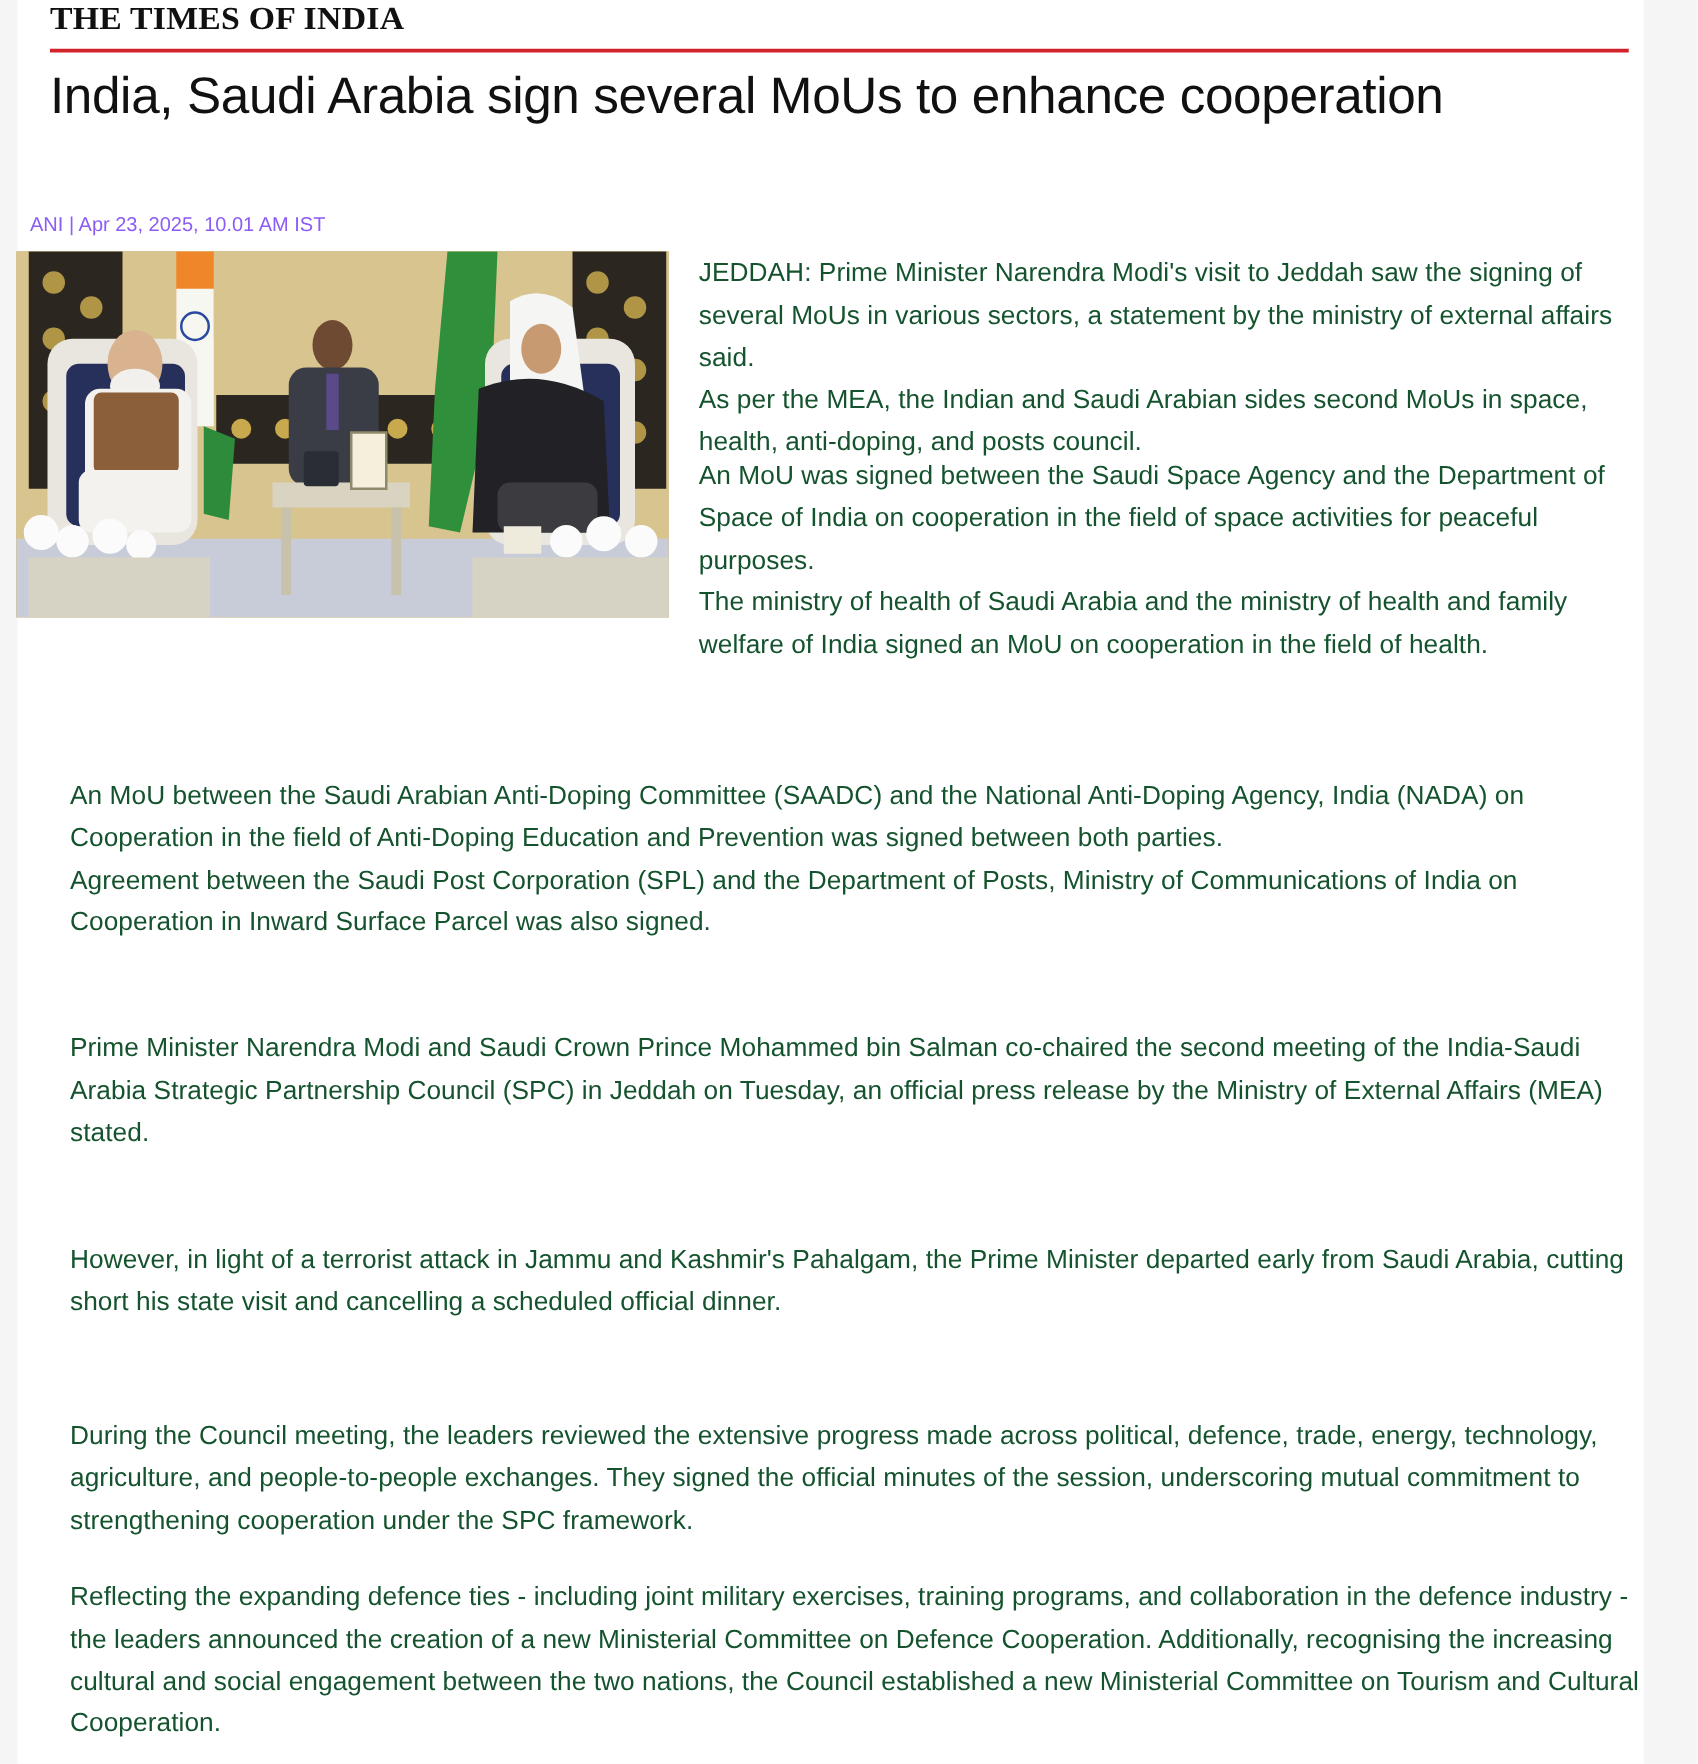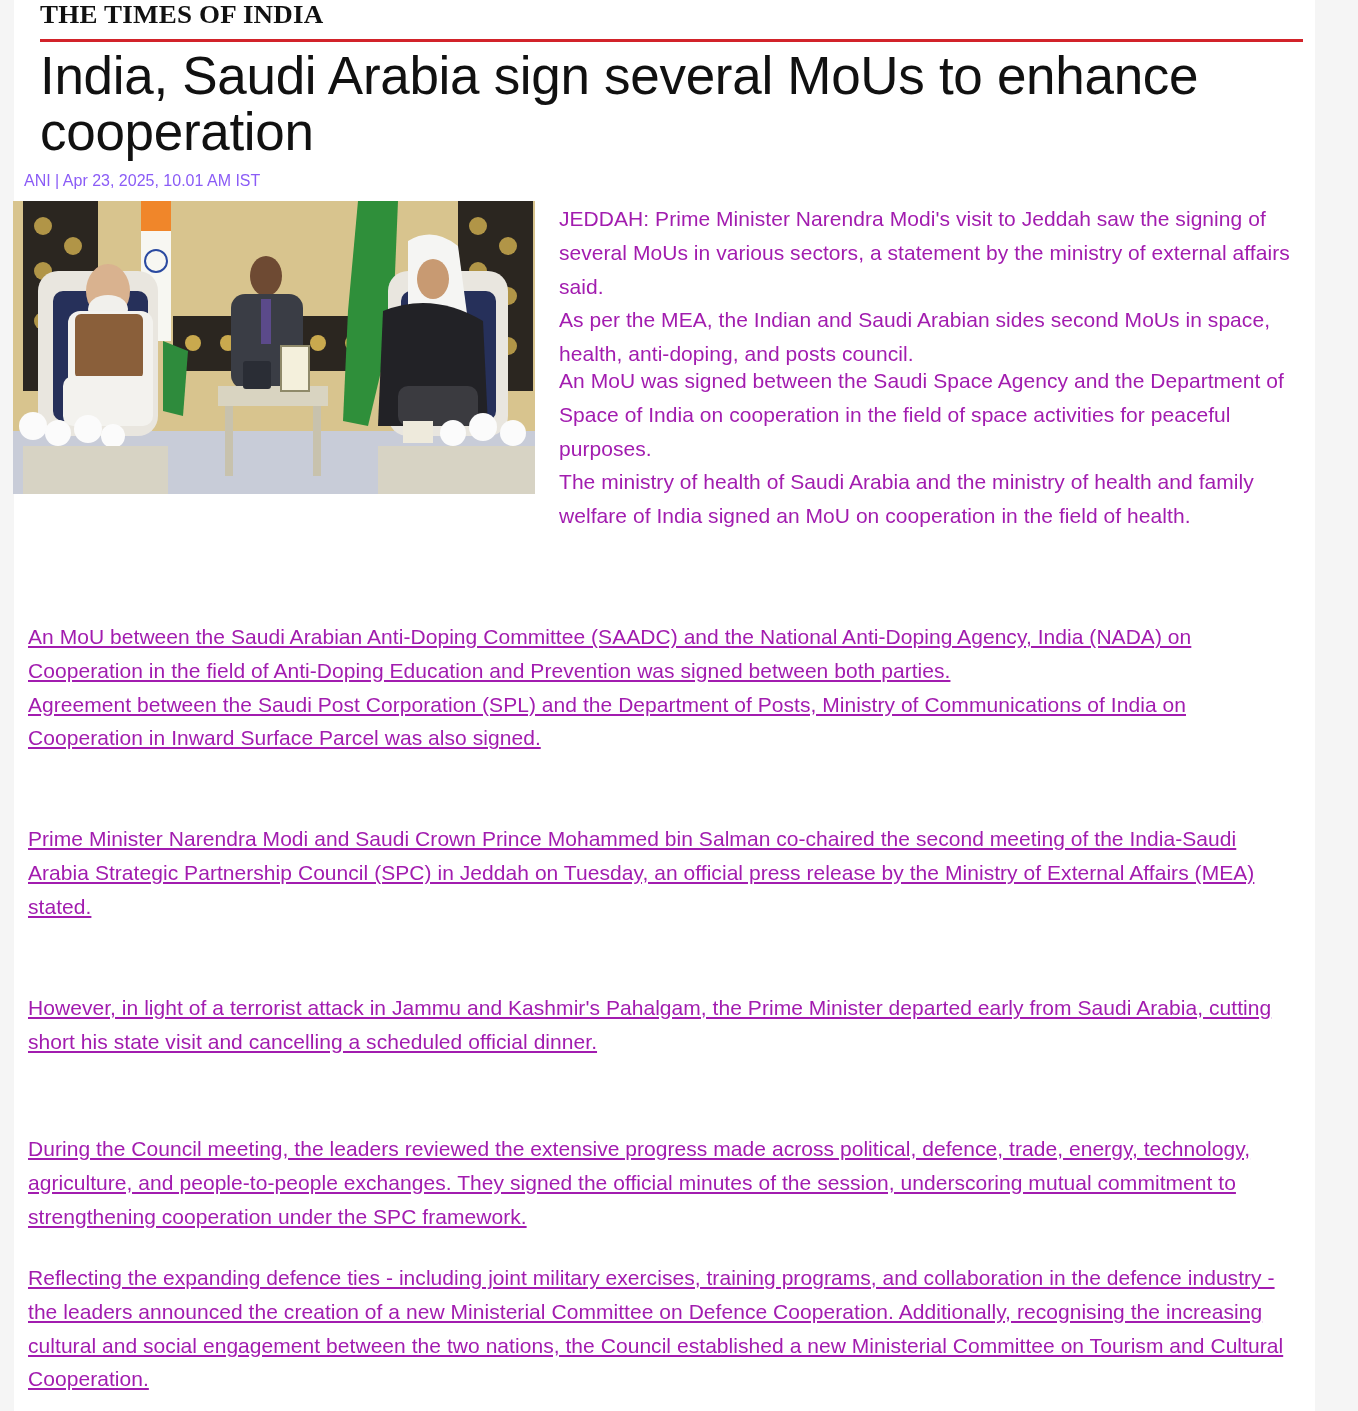--- a/index.html
+++ b/index.html
@@ -38,21 +38,21 @@
       top: 39px;
       width: 1263px;
       height: 3px;
       background: #d2232a;
     }
     .headline {
       position: absolute;
       left: 40px;
       top: 48px;
       width: 1260px;
-      font-size: 53px;
+      font-size: 41px;
       line-height: 56px;
       font-weight: normal;
       color: #111;
       margin: 0;
       letter-spacing: -0.3px;
     }
     .byline {
       position: absolute;
       left: 24px;
       top: 171px;
@@ -65,33 +65,32 @@
       left: 13px;
       top: 201px;
       width: 522px;
       height: 293px;
       overflow: hidden;
       background: #c9b37a;
     }
     .body-text {
       font-size: 21px;
       line-height: 33.8px;
-      color: #a21caf;
+      color: #14532d;
       letter-spacing: 0.05px;
     }
     .col-right {
       position: absolute;
       left: 559px;
       width: 740px;
     }
     .full {
       position: absolute;
-      left: 28px;
+      left: 56px;
       width: 1262px;
-      text-decoration: underline;
     }
     p { margin: 0; }
   </style>
 </head>
 <body>
 
 <div class="panel"></div>
 
 <div class="masthead">THE TIMES OF INDIA</div>
 <div class="redline"></div>

